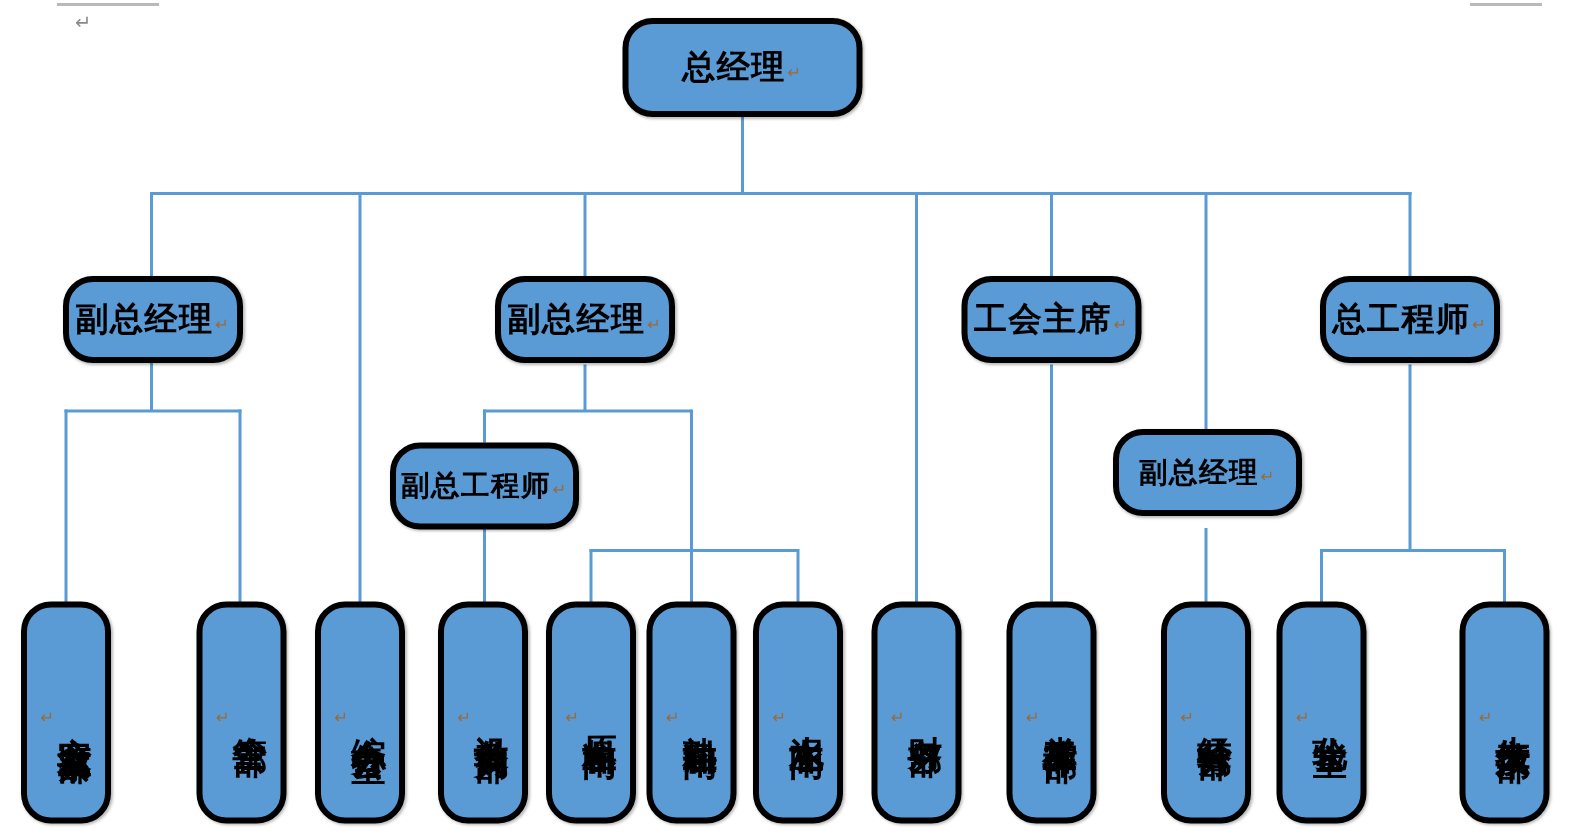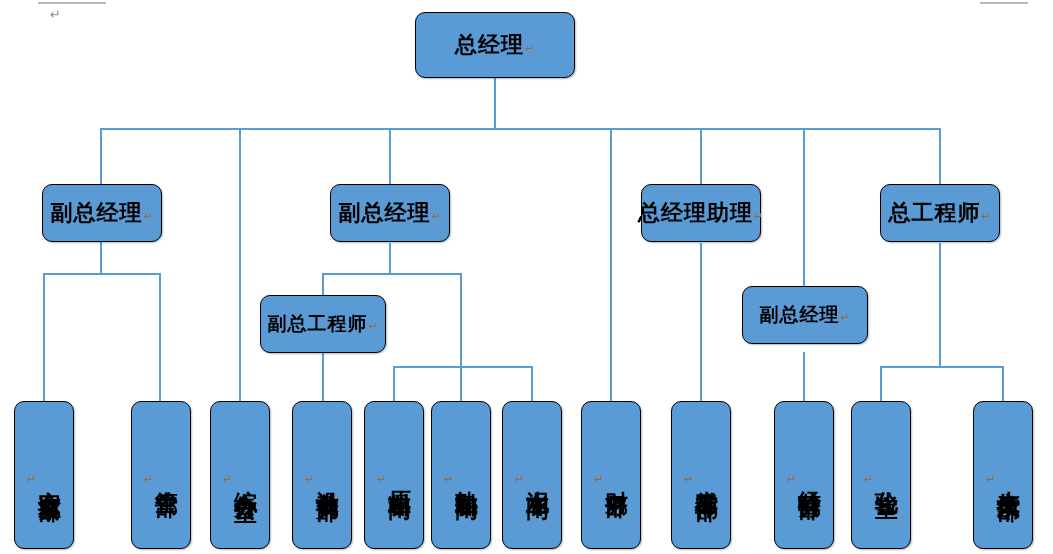--- a/index.html
+++ b/index.html
@@ -20,22 +20,22 @@
 
   
   .ln{position:absolute;background:#5B9BD5;}
   .ln.v{width:2px;}
   .ln.h{height:2px;}
 
   
   .node{
     position:absolute;
     background:#5B9BD5;
-    border:1px solid #000000;
-    border-radius:10px;
+    border:4px solid #000000;
+    border-radius:20px;
     box-sizing:border-box;
     box-shadow:1px 1px 2px rgba(0,0,0,.28);
     display:flex;align-items:center;justify-content:center;
     color:#000;
     font-weight:700;
     letter-spacing:1px;
     z-index:3;
   }
   .node .txt{position:relative;white-space:nowrap;}
   .node .txt::after{
@@ -124,21 +124,21 @@
     <span class="txt">总经理</span>
   </div>
 
   <div class="node h-node" style="left:42px;top:184px;width:120px;height:58px;">
     <span class="txt">副总经理</span>
   </div>
   <div class="node h-node" style="left:330px;top:184px;width:120px;height:58px;">
     <span class="txt">副总经理</span>
   </div>
   <div class="node h-node" style="left:641px;top:184px;width:120px;height:58px;">
-    <span class="txt">总经理助理</span>
+    <span class="txt">工会主席</span>
   </div>
   <div class="node h-node" style="left:880px;top:184px;width:120px;height:58px;">
     <span class="txt">总工程师</span>
   </div>
 
   <div class="node h-node small" style="left:260px;top:295px;width:126px;height:58px;">
     <span class="txt">副总工程师</span>
   </div>
   <div class="node h-node small" style="left:742px;top:286px;width:126px;height:58px;">
     <span class="txt">副总经理</span>

